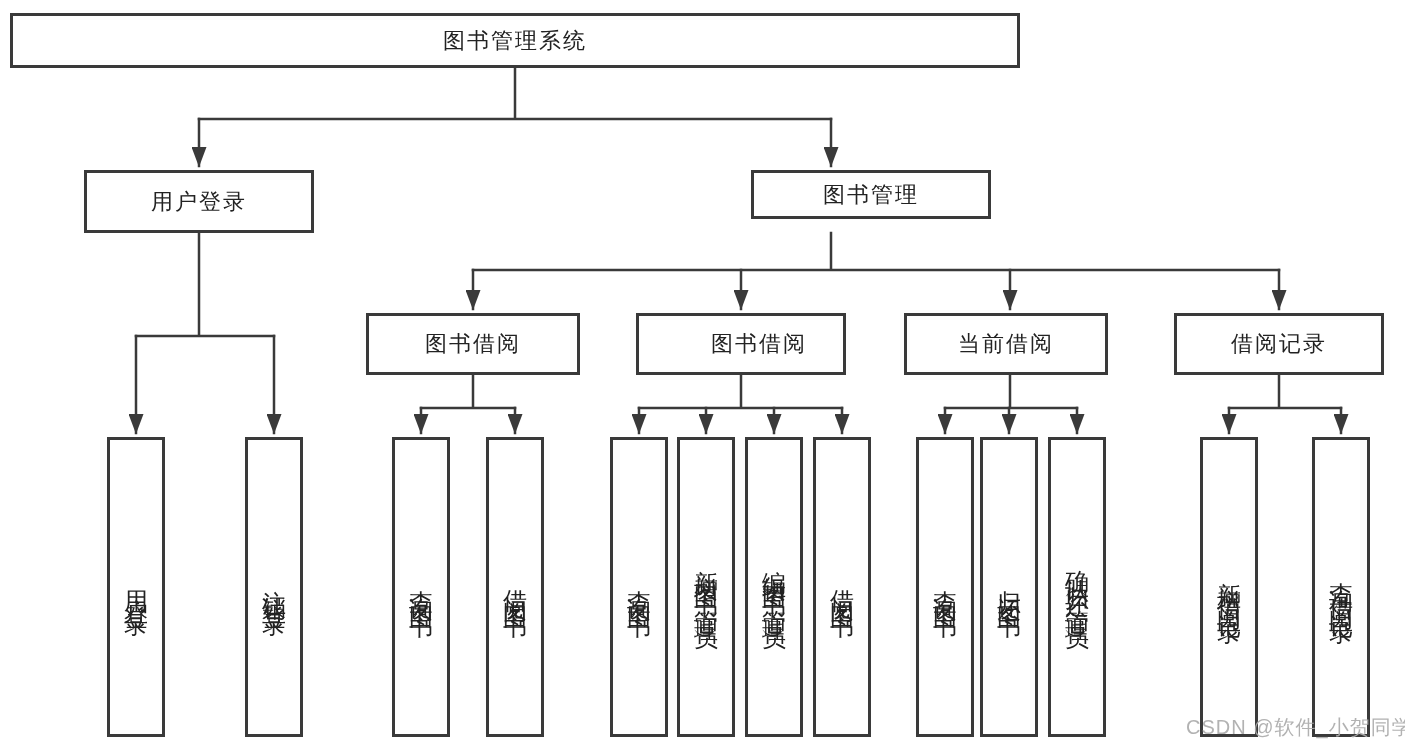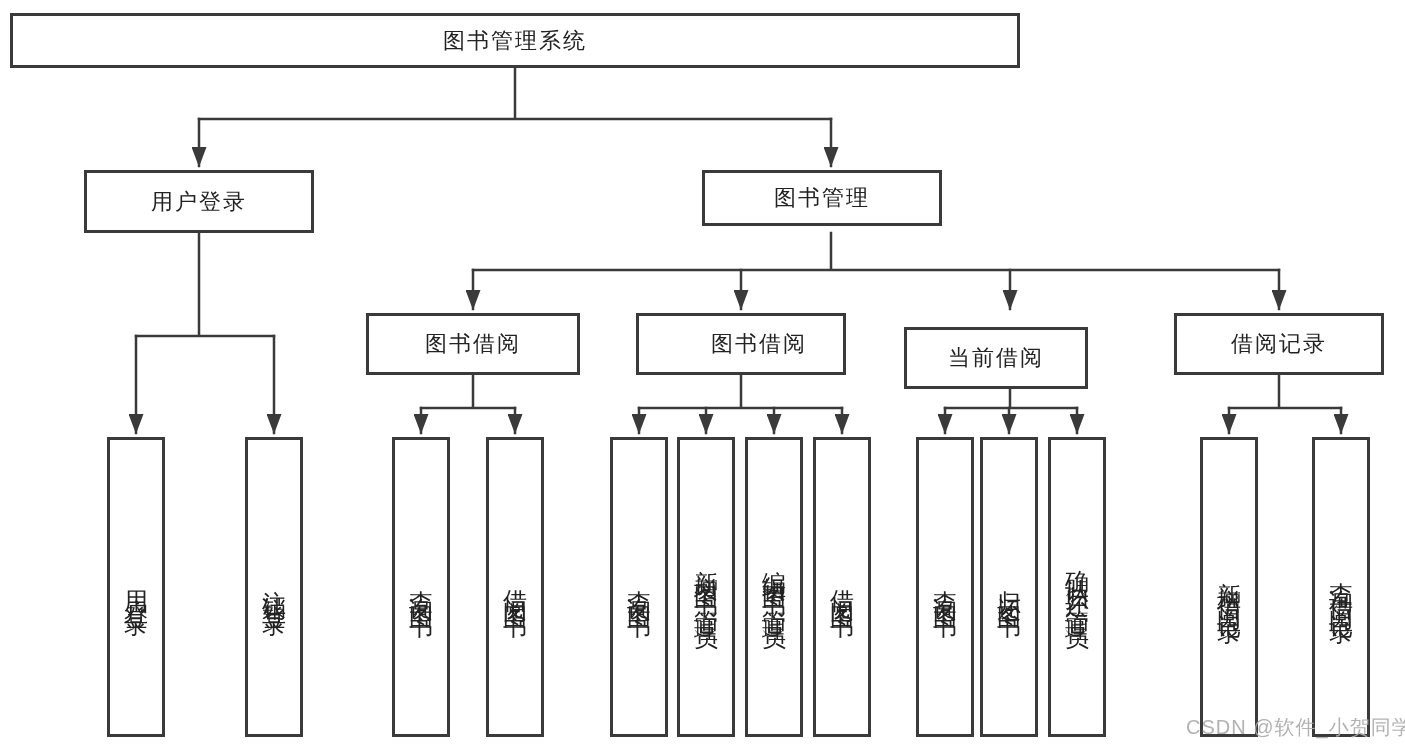--- a/index.html
+++ b/index.html
@@ -96,25 +96,25 @@
 
       <path d="M1279,375 V408 M1229,408 H1341"></path>
       <path d="M1229,408 V433" marker-end="url(#arrow)"></path>
       <path d="M1341,408 V433" marker-end="url(#arrow)"></path>
     </g>
   </svg>
 
   <div class="node root" style="left:10px; top:13px; width:1010px; height:55px;">图书管理系统</div>
 
   <div class="node hnode" style="left:84px; top:170px; width:230px; height:63px;">用户登录</div>
-  <div class="node hnode" style="left:702px; top:170px; width:240px; height:56px;text-align:center;">图书管理</div>
+  <div class="node hnode" style="left:751px; top:170px; width:240px; height:49px;text-align:center;">图书管理</div>
 
   <div class="node hnode" style="left:366px; top:313px; width:214px; height:62px;">图书借阅</div>
   <div class="node hnode" style="left:636px; top:313px; width:210px; height:62px;padding-left:36px;">图书借阅</div>
-  <div class="node hnode" style="left:904px; top:327px; width:184px; height:62px;">当前借阅</div>
+  <div class="node hnode" style="left:904px; top:313px; width:204px; height:62px;">当前借阅</div>
   <div class="node hnode" style="left:1174px; top:313px; width:210px; height:62px;">借阅记录</div>
 
   <div class="node vnode" style="left:107px; top:437px; width:58px; height:300px;">
     <span>用户登录</span>
   </div>
   <div class="node vnode" style="left:245px; top:437px; width:58px; height:300px;">
     <span>注销登录</span>
   </div>
 
   <div class="node vnode" style="left:392px; top:437px; width:58px; height:300px;">

